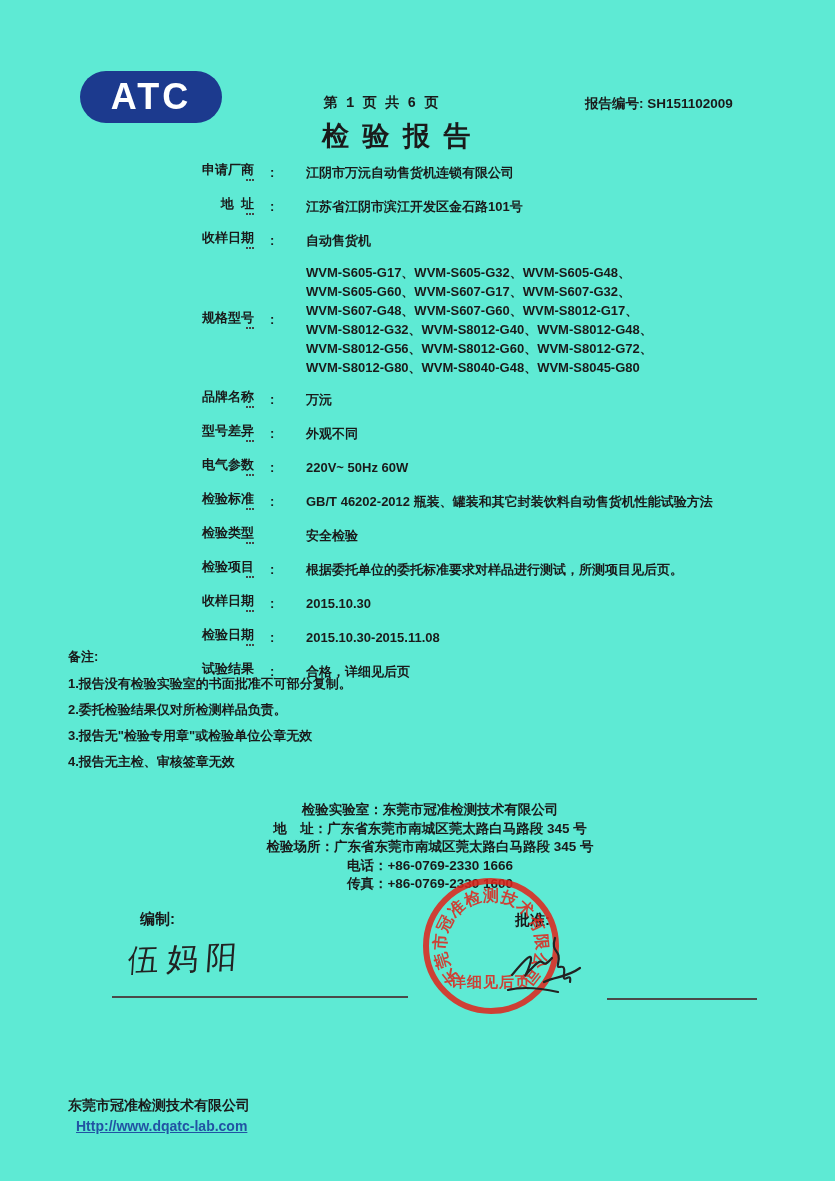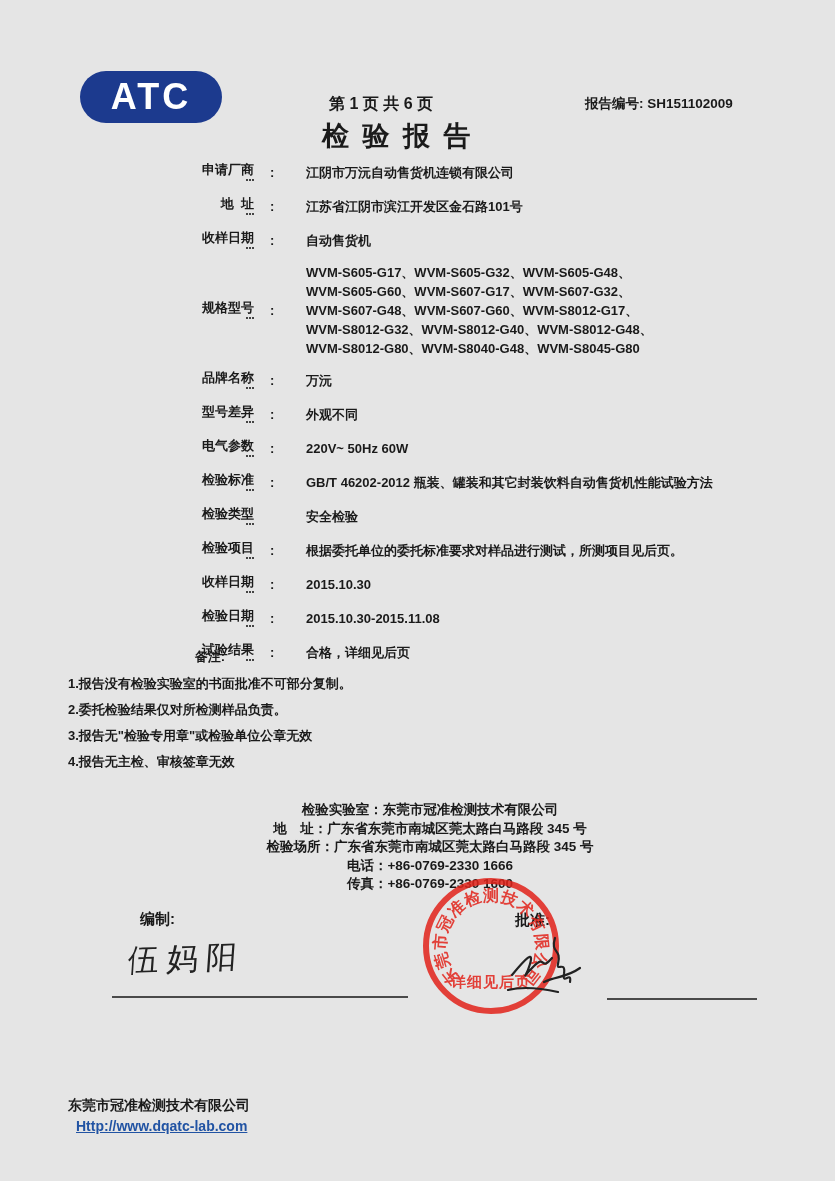--- a/index.html
+++ b/index.html
@@ -1,44 +1,44 @@
 <!DOCTYPE html>
 <html><head>
 <meta charset="utf-8">
 <style>
   html,body{margin:0;padding:0;background:#ffffff;}
   body{font-family:"Liberation Sans","DejaVu Sans",sans-serif;color:#1a1a1a;}
-  .page{position:relative;width:835px;height:1181px;background:#e5e5e5;overflow:hidden;}
+  .page{position:relative;width:835px;height:1181px;background:#5eead4;overflow:hidden;}
 
   
   .logo{position:absolute;left:80px;top:71px;width:142px;height:52px;background:#1c3a8e;
         border-radius:26px;display:flex;align-items:center;justify-content:center;}
   .logo span{color:#fff;font-weight:bold;font-size:36px;letter-spacing:3px;
         font-family:"Liberation Sans",sans-serif;}
   .page-info{position:absolute;left:281px;top:94px;width:200px;text-align:center;
-        font-size:16px;font-weight:bold;}
+        font-size:14px;font-weight:bold;font-family:Liberation Mono, monospace;}
   .report-no{position:absolute;left:585px;top:95px;font-size:13.5px;font-weight:bold;}
   .doc-title{position:absolute;left:322px;top:118px;font-size:27px;font-weight:bold;
         letter-spacing:3px;}
 
   
   .fields{position:absolute;left:68px;top:161px;width:710px;}
   .row{display:flex;align-items:center;margin-bottom:11px;min-height:18px;
         font-size:13px;font-weight:bold;line-height:18px;}
   .flabel{width:186px;display:flex;align-items:flex-end;flex-shrink:0;flex-direction:column;}
   .flabel .ftxt{white-space:pre;}
   .dots{flex:1;border-bottom:2.5px dotted #444;margin:0 0 3px 2px;min-width:8px;}
   .fcolon{width:10px;margin-left:16px;flex-shrink:0;font-weight:bold;}
   .fvalue{margin-left:26px;}
   .fvalue .vline{line-height:19px;}
   .row.spec .flabel,.row.spec .fcolon{align-self:center;}
 
   
   .notes{position:absolute;left:68px;top:648px;font-size:13px;font-weight:bold;}
-  .notes .ntitle{margin-bottom:9px;text-align:center;}
+  .notes .ntitle{margin-bottom:9px;}
   .notes .nitem{margin-bottom:8px;line-height:18px;}
 
   
   .lab{position:absolute;left:0;top:801px;width:860px;text-align:center;
        font-size:13.5px;font-weight:bold;}
   .lab div{line-height:18.5px;}
 
   
   .sig-label{position:absolute;font-size:15px;font-weight:bold;margin-left:22px;}
   .prepared-label{left:118px;top:910px;}
@@ -108,20 +108,21 @@
       <div class="flabel">
           <span class="ftxt">规格型号</span>
           <span class="dots"></span>
         </div>
       <div class="fcolon">:</div>
       <div class="fvalue">
         <div class="vline">WVM-S605-G17、WVM-S605-G32、WVM-S605-G48、</div>
         <div class="vline">WVM-S605-G60、WVM-S607-G17、WVM-S607-G32、</div>
         <div class="vline">WVM-S607-G48、WVM-S607-G60、WVM-S8012-G17、</div>
         <div class="vline">WVM-S8012-G32、WVM-S8012-G40、WVM-S8012-G48、</div>
+        <div class="vline">WVM-S8012-G56、WVM-S8012-G60、WVM-S8012-G72、</div>
         <div class="vline">WVM-S8012-G80、WVM-S8040-G48、WVM-S8045-G80</div>
       </div>
     </div>
 
     <div class="row">
       <div class="flabel">
           <span class="ftxt">品牌名称</span>
           <span class="dots"></span>
         </div>
       <div class="fcolon">:</div>

